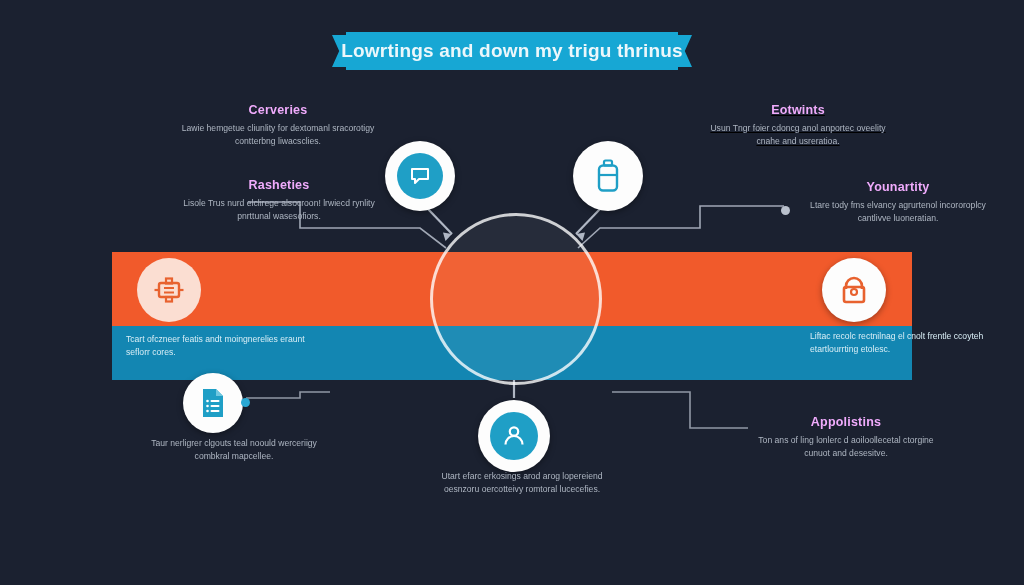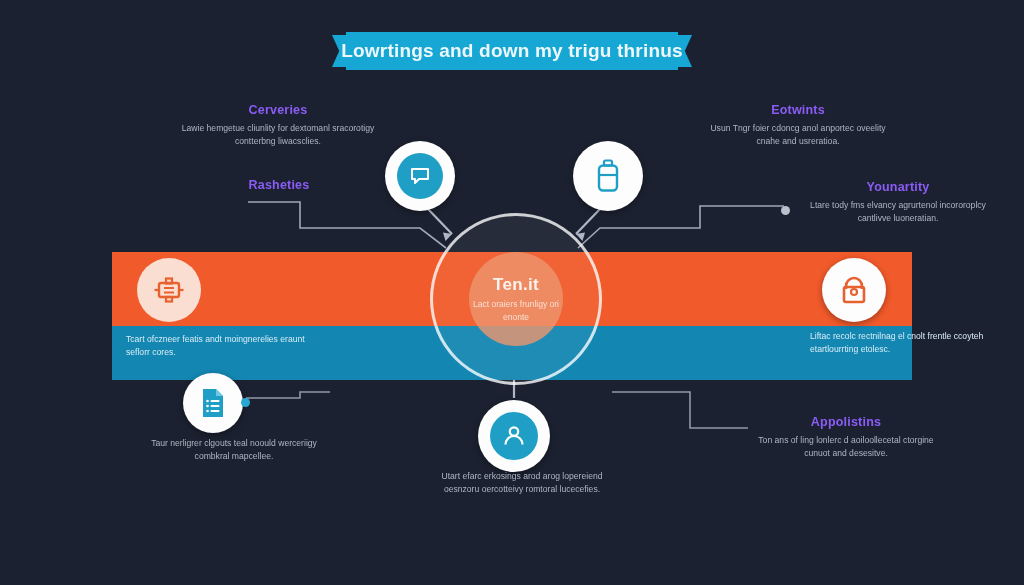--- a/index.html
+++ b/index.html
@@ -96,32 +96,32 @@
   }
   .dot-left  { left:241px; top:398px; }
   .dot-right { left:781px; top:206px; background:#b9c0cc; }
 
   
   svg.links { position:absolute; inset:0; width:1024px; height:585px; pointer-events:none; }
 
   
   .callout { position:absolute; width:196px; }
   .callout .ct {
-    font-size:12.5px; font-weight:700; color:#8b5cf6;
+    font-size:12.5px; font-weight:700; color:#f0abfc;
     margin-bottom:5px; letter-spacing:.2px;
   }
   .callout .cb {
     font-size:8.6px; line-height:1.55; color:#aeb6c2;
     filter:blur(.3px);
   }
   .callout.center-al { text-align:center; }
 
   .c-servers   { left:180px; top:103px; }
   .c-resources { left:140px; top:178px;margin-left:41px; }
-  .c-events    { left:700px; top:103px; }
+  .c-events    { left:700px; top:103px;text-decoration:underline; }
   .c-security  { left:800px; top:180px; }
   .c-inband-l  { left:126px; top:333px; width:180px; }
   .c-inband-r  { left:802px; top:330px; width:180px;margin-left:8px; }
   .c-docs      { left:136px; top:437px; }
   .c-users     { left:432px; top:470px; width:180px; text-align:center; }
   .c-apps      { left:748px; top:415px; }
 
   .onband .cb { color:#d9eef6; filter:blur(.3px); }
 </style>
 </head>
@@ -154,24 +154,20 @@
 
   <div class="ribbon-wrap">
     <div class="ribbon-tail left"></div>
     <div class="ribbon-tail right"></div>
     <div class="ribbon">
       <span class="ribbon-title">Lowrtings and down my trigu thrinus</span>
     </div>
   </div>
 
   <div class="hub-ring"></div>
-  <div class="hub-core">
-    <div class="hub-title">Ten.it</div>
-    <div class="hub-sub">Lact oraiers frunligy ori enonte</div>
-  </div>
 
   <div class="badge b-white chat-badge">
     <div class="inner">
       <svg width="24" height="24" viewBox="0 0 24 24">
         <path d="M4 5 h16 v10 h-9 l-4 4 v-4 H4 z" fill="none" stroke="#ffffff" stroke-width="2" stroke-linejoin="round"></path>
       </svg>
     </div>
   </div>
 
   <div class="badge b-white bottle-badge">
@@ -229,20 +225,21 @@
   <div class="dot dot-left"></div>
   <div class="dot dot-right"></div>
 
   <div class="callout center-al c-servers">
     <div class="ct">Cerveries</div>
     <div class="cb">Lawie hemgetue cliunlity for dextomanl sracorotigy contterbng liwacsclies.</div>
   </div>
 
   <div class="callout center-al c-resources">
     <div class="ct">Rasheties</div>
+    <div class="cb">Lisole Trus nurd elclirege alsocroon! lrwiecd rynlity pnrttunal wasesofiors.</div>
   </div>
 
   <div class="callout center-al c-events">
     <div class="ct">Eotwints</div>
     <div class="cb">Usun Tngr foier cdoncg anol anportec oveelity cnahe and usreratioa.</div>
   </div>
 
   <div class="callout center-al c-security">
     <div class="ct">Younartity</div>
     <div class="cb">Ltare tody fms elvancy agrurtenol incororoplcy cantlivve luoneratian.</div>

